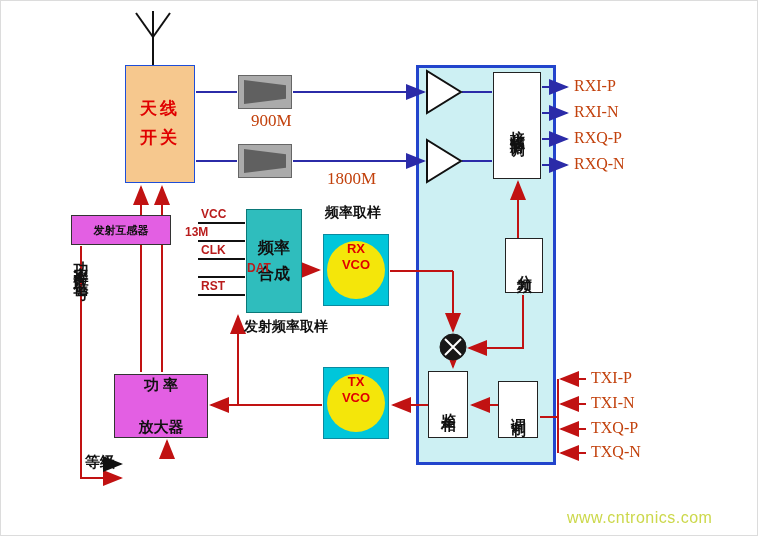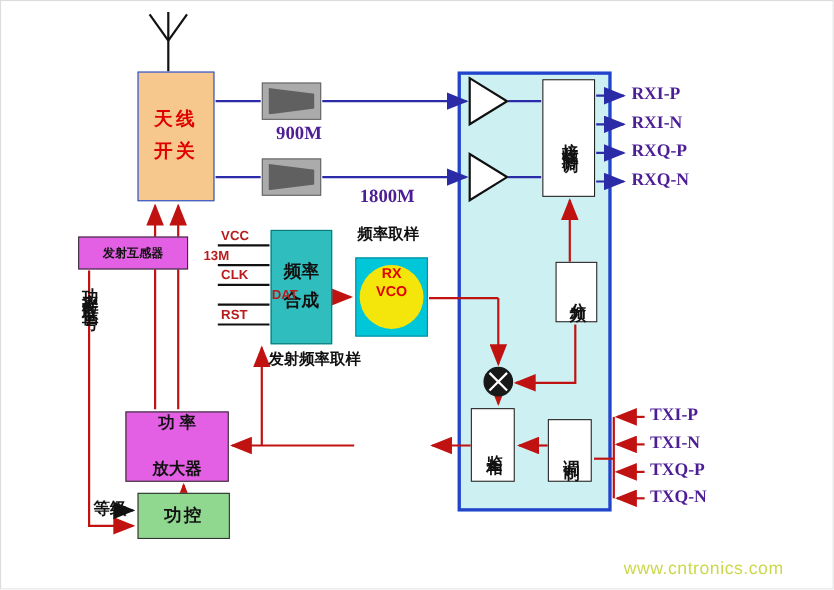--- a/index.html
+++ b/index.html
@@ -9,21 +9,21 @@
   .abs{position:absolute;box-sizing:border-box;}
   .blk{position:absolute;box-sizing:border-box;z-index:3;display:flex;
        align-items:center;justify-content:center;text-align:center;}
   .lbl{position:absolute;box-sizing:border-box;z-index:4;white-space:nowrap;}
   .vtext{writing-mode:vertical-rl;text-orientation:upright;}
   #icbox{left:415px;top:64px;width:140px;height:400px;background:#cdf0f3;
          border:3px solid #2244cc;z-index:1;}
   svg#wires{position:absolute;left:0;top:0;z-index:2;pointer-events:none;}
   .whitebox{background:#ffffff;border:1px solid #222;}
   .cjk{font-weight:bold;color:#111;}
-  .serifpin{font-family:"Liberation Serif",serif;font-weight:bold;font-size:16px;color:#4c1d95;}
+  .serifpin{font-family:"Liberation Serif",serif;font-weight:normal;font-size:16px;color:#c2410c;}
   .pinlbl{font-weight:bold;font-size:12px;color:#b91c1c;}
   .filter{background:#ababab;border:1px solid #666;}
   .filter .wedge{position:absolute;left:5px;top:4px;right:5px;bottom:4px;background:#606060;
                  clip-path:polygon(0 0,100% 22%,100% 78%,0 100%);}
   .vcoSquare{background:#00c6da;border:1px solid #0a8aa0;}
   .vcoCircle{width:58px;height:58px;border-radius:50%;background:#f4e60a;
              display:flex;justify-content:center;}
   .vcoTxt{width:32px;font-size:13px;font-weight:bold;color:#e00000;line-height:1.25;text-align:center;}
 </style>
 </head>
@@ -145,29 +145,31 @@
   <div class="lbl cjk" style="left:324px;top:203px;font-size:14px;">频率取样</div>
 
   <div class="blk vcoSquare" style="left:322px;top:233px;width:66px;height:72px;">
     <span class="vcoCircle">
       <span class="vcoTxt">RX VCO</span>
     </span>
   </div>
 
   <div class="lbl cjk" style="left:243px;top:317px;font-size:14px;text-align:right;">发射频率取样</div>
 
+  <div class="blk vcoSquare" style="left:322px;top:366px;width:66px;height:72px;">
+    <span class="vcoCircle">
+      <span class="vcoTxt">TX VCO</span>
+    </span>
+  </div>
 
   <div class="blk" style="left:113px;top:373px;width:94px;height:64px;background:#e35fe3;border:1px solid #333;flex-direction:column;">
     <span class="cjk" style="font-size:15px;line-height:1.5;">功 率</span>
     <span class="cjk" style="font-size:15px;line-height:1.5;margin-top:20px;">放大器</span>
   </div>
 
-  <div class="blk" style="left:124px;top:447px;width:84px;height:42px;background:#90d890;border:1px solid #333;">
-    <span class="cjk" style="font-size:16px;letter-spacing:2px;">功控</span>
-  </div>
 
   <div class="lbl cjk" style="left:84px;top:452px;font-size:15px;">等级</div>
 
   <div class="blk whitebox" style="left:492px;top:71px;width:48px;height:107px;">
     <span class="vtext cjk" style="font-size:15px;letter-spacing:4px;">接收解调</span>
   </div>
 
   <div class="blk whitebox" style="left:504px;top:237px;width:38px;height:55px;">
     <span class="vtext cjk" style="font-size:15px;letter-spacing:3px;">分频</span>
   </div>

